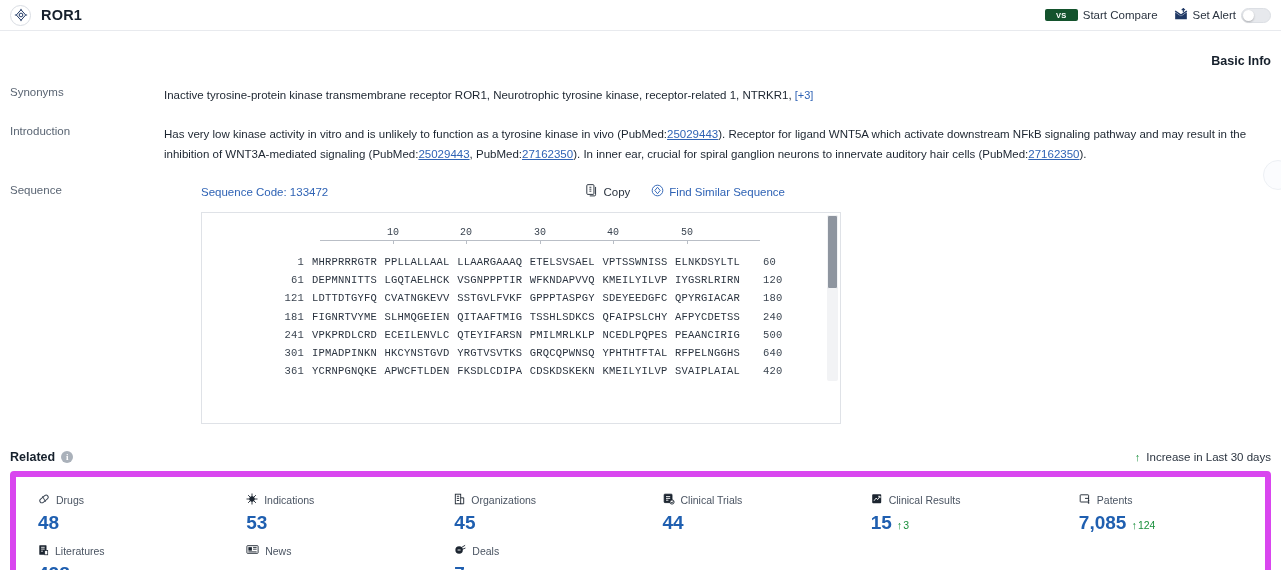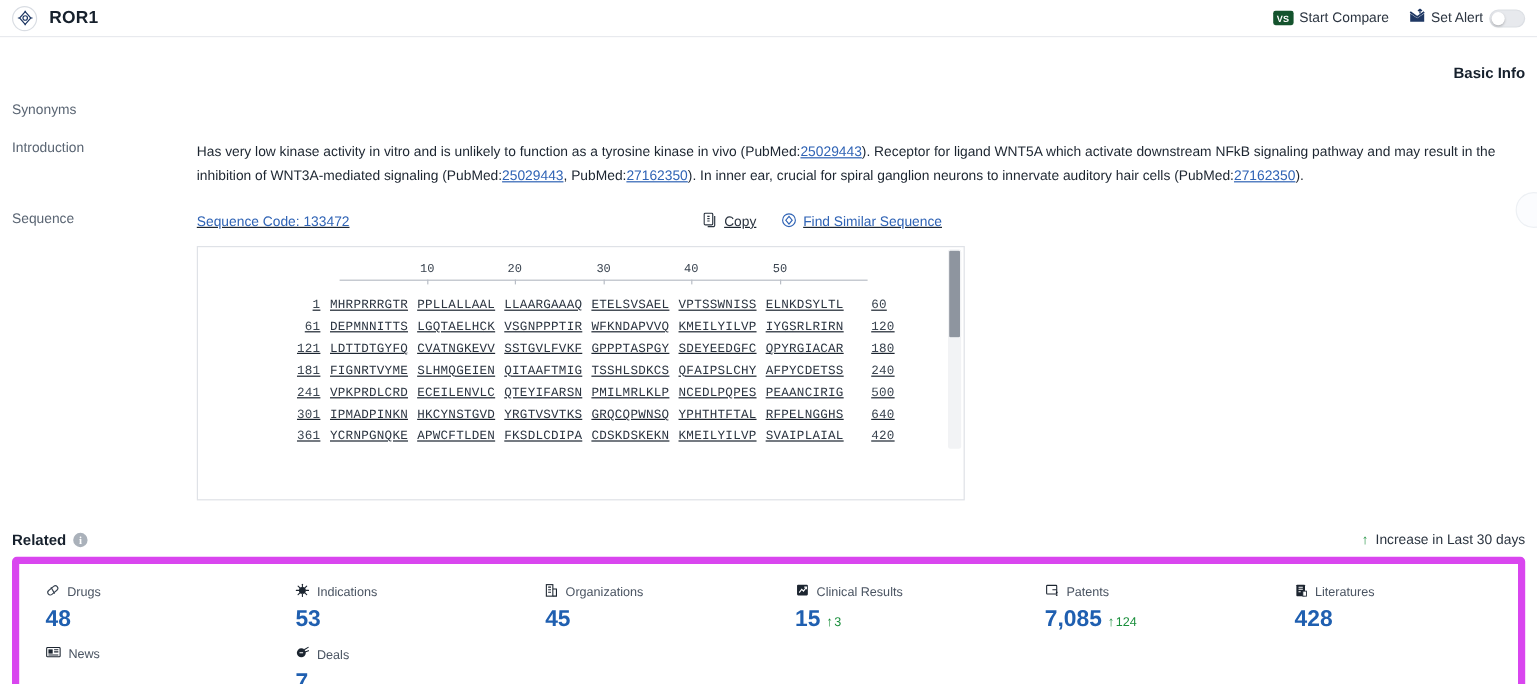--- a/index.html
+++ b/index.html
@@ -34,21 +34,21 @@
   }
   .topbar-actions {
     margin-left: auto; display: flex; align-items: center; gap: 16px;
     padding-right: 2px;
   }
   .tb-btn {
     display: flex; align-items: center; gap: 5px;
     font-size: 11.5px; color: #2b3440; cursor: pointer;
   }
   .vs-badge {
-    width: 17px; height: 12px; border-radius: 2px;
+    width: 33px; height: 12px; border-radius: 2px;
     background: #14532d; color: #fff;
     font-size: 7.5px; font-weight: bold; letter-spacing: .3px;
     display: flex; align-items: center; justify-content: center;
     flex: none;
   }
   .toggle {
     width: 30px; height: 15px; border-radius: 8px;
     background: #e7e9ed; border: 1px solid #dcdfe4;
     position: relative; flex: none; cursor: pointer;
   }
@@ -71,22 +71,22 @@
   .info-row { display: flex; margin-bottom: 19px; }
   .info-label {
     width: 154px; flex: none;
     font-size: 11.5px; color: #5a6573; padding-top: 1px;
   }
   .info-value { font-size: 11.5px; line-height: 20px; color: #1c2530; }
   .link-u { color: #2f63b5; text-decoration: underline; }
   .syn-more { color: #2f63b5; font-size: 11px; margin-left: 3px; cursor: pointer; }
 
   
-  .seq-row { display: flex; margin-top: 0; }
-  .seq-body { flex: 1; text-decoration: underline; }
+  .seq-row { display: flex; margin-top: 0; gap: 37px; }
+  .seq-body { flex: 1; }
   .seq-head {
     display: flex; align-items: center;
     height: 17px;
   }
   .seq-code { font-size: 11.5px; color: #2f63b5; }
   .seq-actions { margin-left: auto; display: flex; align-items: center; gap: 21px; padding-right: 486px; }
   .seq-act { display: flex; align-items: center; gap: 5px; font-size: 11.5px; cursor: pointer; }
   .seq-act.copy { color: #2b3440; }
   .seq-act.similar { color: #2f63b5; }
 
@@ -234,20 +234,23 @@
 </div>
 
 <div class="content">
 
   <div class="section-title">Basic Info</div>
 
   <div class="info-rows">
 
     <div class="info-row">
       <div class="info-label">Synonyms</div>
+      <div class="info-value">
+        <span>Inactive tyrosine-protein kinase transmembrane receptor ROR1,  Neurotrophic tyrosine kinase, receptor-related 1,  NTRKR1,</span><span class="syn-more">[+3]</span>
+      </div>
     </div>
 
     <div class="info-row">
       <div class="info-label">Introduction</div>
       <div class="info-value" style="max-width:1118px">
         <span>Has very low kinase activity in vitro and is unlikely to function as a tyrosine kinase in vivo (PubMed:</span><a class="link-u">25029443</a><span>). Receptor for ligand WNT5A which activate downstream NFkB signaling pathway and may result in the inhibition of WNT3A-mediated signaling (PubMed:</span><a class="link-u">25029443</a><span>, PubMed:</span><a class="link-u">27162350</a><span>). In inner ear, crucial for spiral ganglion neurons to innervate auditory hair cells (PubMed:</span><a class="link-u">27162350</a><span>).</span>
       </div>
     </div>
 
     <div class="info-row seq-row">
@@ -449,20 +452,34 @@
                 <path d="M4.5 5.5 H8.5 M4.5 9 H8.5 M4.5 12.5 H8.5"></path>
               </svg></span>
             <span>Organizations</span>
           </div>
           <div class="rel-val">
             <span>45</span>
           </div>
         </div>
         <div class="rel-item">
           <div class="rel-label">
+            <span><svg width="12" height="12" viewBox="0 0 20 20" fill="none" stroke="#1c2530" stroke-width="1.5">
+                <rect x="2" y="2" width="13" height="14" rx="1" fill="#1c2530"></rect>
+                <path d="M5 6 H12 M5 9 H12 M5 12 H9" stroke="#fff"></path>
+                <circle cx="15" cy="15" r="3.5" fill="#fff" stroke="#1c2530"></circle>
+                <path d="M13.3 15 L15 16.7 L17.3 13.6" stroke="#1c2530" stroke-width="1.3"></path>
+              </svg></span>
+            <span>Clinical Trials</span>
+          </div>
+          <div class="rel-val">
+            <span>44</span>
+          </div>
+        </div>
+        <div class="rel-item">
+          <div class="rel-label">
             <span><svg width="12" height="12" viewBox="0 0 20 20" fill="none">
                 <rect x="2" y="2" width="15" height="15" rx="1.5" fill="#1c2530"></rect>
                 <path d="M5 13 L8.5 8.5 L11 11 L15 5.5" stroke="#fff" stroke-width="1.5" fill="none"></path>
                 <path d="M12 5.5 H15 V8.5" stroke="#fff" stroke-width="1.5" fill="none"></path>
               </svg></span>
             <span>Clinical Results</span>
           </div>
           <div class="rel-val">
             <span>15</span>
             <span class="rel-delta"><span class="up-arrow">↑</span><span>3</span></span>

